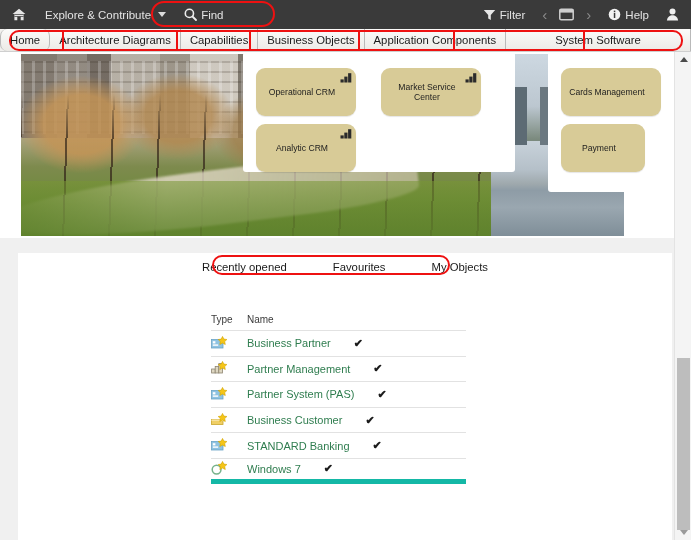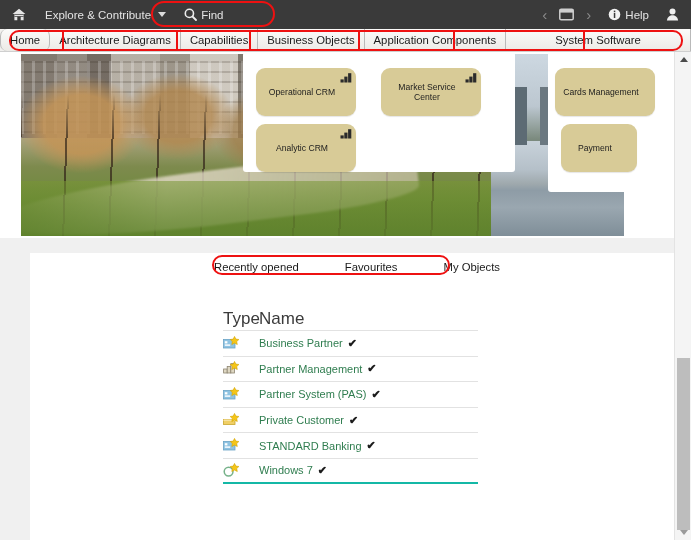--- a/index.html
+++ b/index.html
@@ -258,21 +258,20 @@
     position: absolute;
     top: 238px; left: 0;
     width: 691px; height: 302px;
     background: #f0f0f0;
   }
   .content-card {
     position: absolute;
     top: 253px; left: 18px;
     width: 654px; height: 287px;
     background: #ffffff;
-    margin-left: 12px;
   }
   .subtabs {
     position: absolute;
     top: 5px; left: 0;
     width: 654px;
     display: flex;
     justify-content: center;
     gap: 38px;
   }
   .subtab {
@@ -294,40 +293,40 @@
 
   .obj-table {
     position: absolute;
     top: 55px; left: 193px;
     width: 255px;
   }
   .th-row {
     display: flex;
     align-items: center;
     height: 22px;
-    font-size: 17px;
+    font-size: 10px;
     color: #3b3b3b;
   }
   .col-type { width: 36px; flex: none; }
   .col-name { flex: 1; }
   .obj-row {
     display: flex;
     align-items: center;
     height: 25.6px;
     border-top: 1px solid #e2e2e2;
     cursor: pointer;
   }
-  .obj-row:last-child { border-bottom: 2px solid #14b8a6; }
+  .obj-row:last-child { border-bottom: 5px solid #14b8a6; }
   .obj-type-cell {
     width: 36px; flex: none;
     display: flex; align-items: center;
   }
   .obj-name-cell {
     flex: 1;
-    display: flex; align-items: center; gap: 5px;
+    display: flex; align-items: center; gap: 23px;
     font-size: 11px;
     color: #2f7d4f;
   }
   .tick {
     color: #1b1b1b;
     font-size: 11px;
     font-weight: bold;
     line-height: 1;
   }
 
@@ -399,20 +398,28 @@
             <circle cx="5.4" cy="5.4" r="4.1" fill="none" stroke="#ececec" stroke-width="1.6"></circle>
             <line x1="8.5" y1="8.5" x2="12" y2="12" stroke="#ececec" stroke-width="1.8" stroke-linecap="round"></line>
           </svg>
         </span>
         <span>Find</span>
       </div>
 
     </div>
 
     <div class="topbar-right">
+      <div class="tb-item">
+        <span class="tb-icon">
+          <svg width="13" height="12" viewBox="0 0 13 12">
+            <polygon points="0.8,1 12.2,1 7.8,6 7.8,11 5.2,9.4 5.2,6" fill="#e6e6e6"></polygon>
+          </svg>
+        </span>
+        <span>Filter</span>
+      </div>
 
       <span class="nav-arrow">‹</span>
 
       <span class="tb-icon" style="padding:0 4px">
         <svg width="15" height="13" viewBox="0 0 15 13">
           <rect x="0.8" y="1.2" width="13.4" height="10.6" rx="1.4" fill="none" stroke="#cfcfcf" stroke-width="1.5"></rect>
           <rect x="0.8" y="1.2" width="13.4" height="3.4" fill="#cfcfcf"></rect>
         </svg>
       </span>
 
@@ -497,24 +504,24 @@
         <svg width="12" height="11" viewBox="0 0 12 11">
           <rect x="0.5" y="7.4" width="3.2" height="3.1" fill="#2b2b2b"></rect>
           <rect x="4.3" y="4.6" width="3.2" height="5.9" fill="#2b2b2b"></rect>
           <rect x="8.1" y="1.2" width="3.2" height="9.3" fill="#2b2b2b"></rect>
         </svg>
       </span>
     </div>
   </div>
 
   <div class="diagram-panel dp2">
-    <div class="node" style="left:7px; top:16px; width:100px; height:48px;">
+    <div class="node" style="left:13px; top:16px; width:100px; height:48px;">
       <span>Cards Management</span>
     </div>
-    <div class="node" style="left:13px; top:72px; width:76px; height:48px;">
+    <div class="node" style="left:13px; top:72px; width:84px; height:48px;">
       <span>Payment</span>
     </div>
   </div>
 
   <div class="page-bg"></div>
 
   <div class="content-card">
 
     <div class="subtabs">
       <div class="subtab">Recently opened</div>
@@ -583,21 +590,21 @@
         <div class="obj-type-cell">
           <span class="ico16">
             <svg width="17" height="15" viewBox="0 0 17 15">
               <rect x="0.5" y="6.4" width="11.5" height="5.0" fill="#f0cf66" stroke="#c9a529" stroke-width="0.8"></rect>
               <rect x="0.5" y="6.4" width="11.5" height="1.6" fill="#f7e2a0"></rect>
               <polygon points="11.5,0.4 12.9,3.1 15.9,3.5 13.7,5.6 14.3,8.5 11.5,7.1 8.8,8.5 9.3,5.6 7.2,3.5 10.2,3.1" fill="#f5c518" stroke="#d2a400" stroke-width="0.6"></polygon>
             </svg>
           </span>
         </div>
         <div class="obj-name-cell">
-          <span>Private Customer</span>
+          <span>Business Customer</span>
           <span class="tick">✔</span>
         </div>
       </div>
 
       <div class="obj-row">
         <div class="obj-type-cell">
           <span class="ico16">
             <svg width="17" height="15" viewBox="0 0 17 15">
               <rect x="0.5" y="3.5" width="11.5" height="8.5" fill="#8fc3e2" stroke="#6aa3c6" stroke-width="0.8"></rect>
               <rect x="1.8" y="5.2" width="2.6" height="2.2" fill="#ffffff"></rect>

